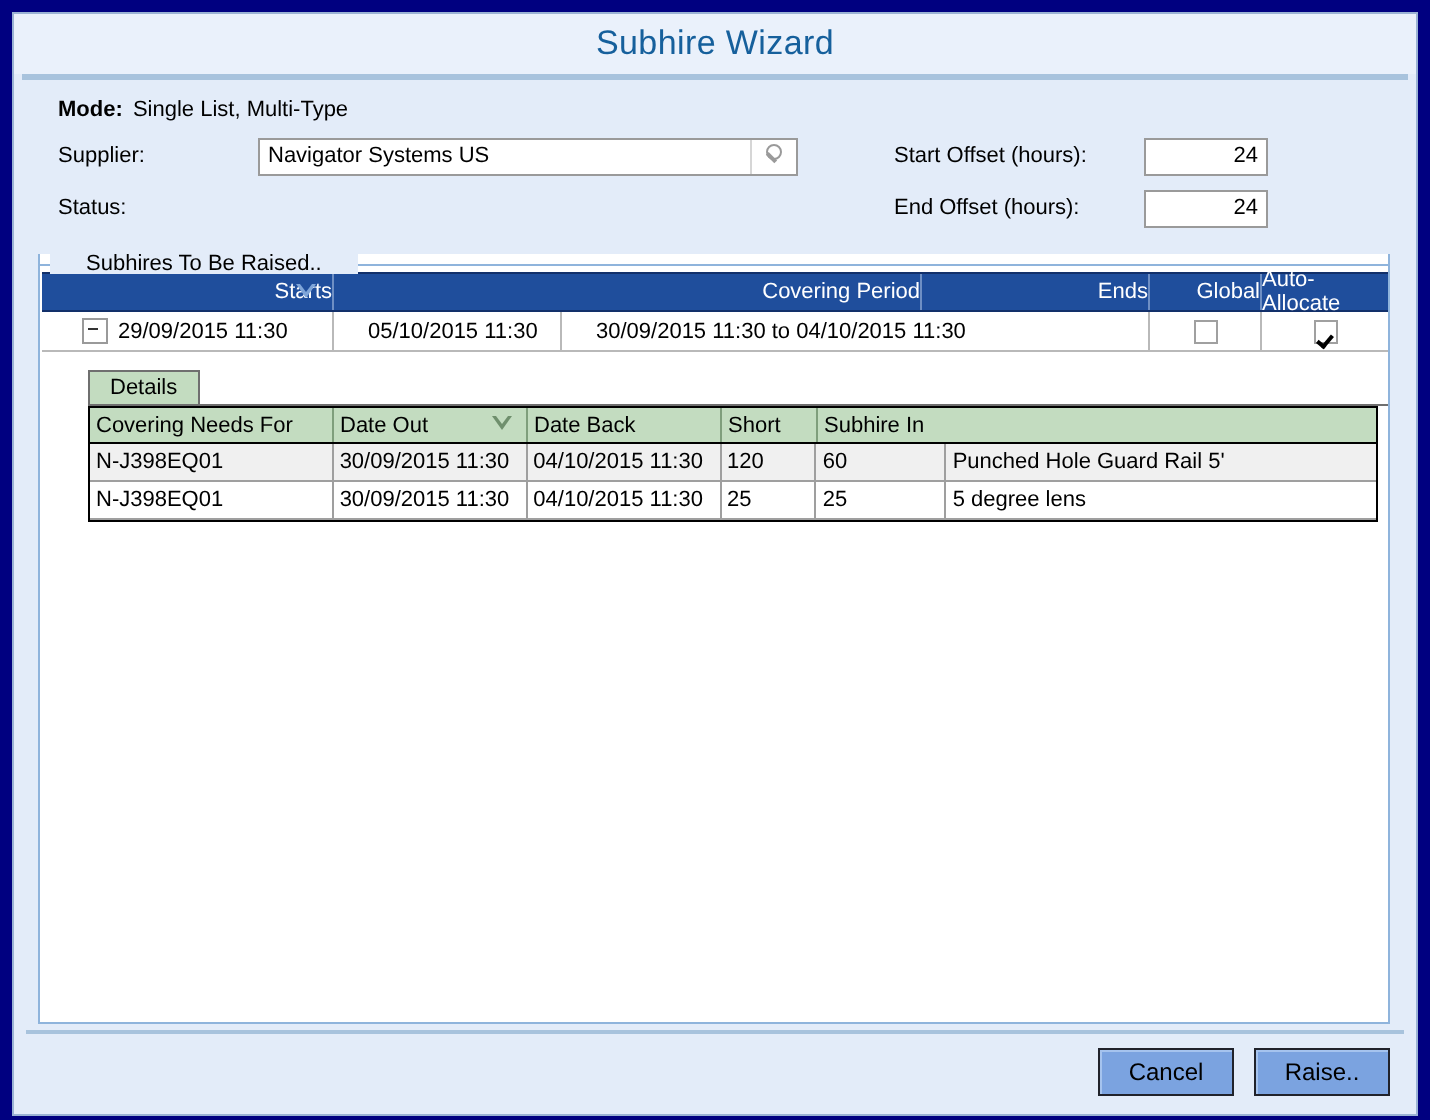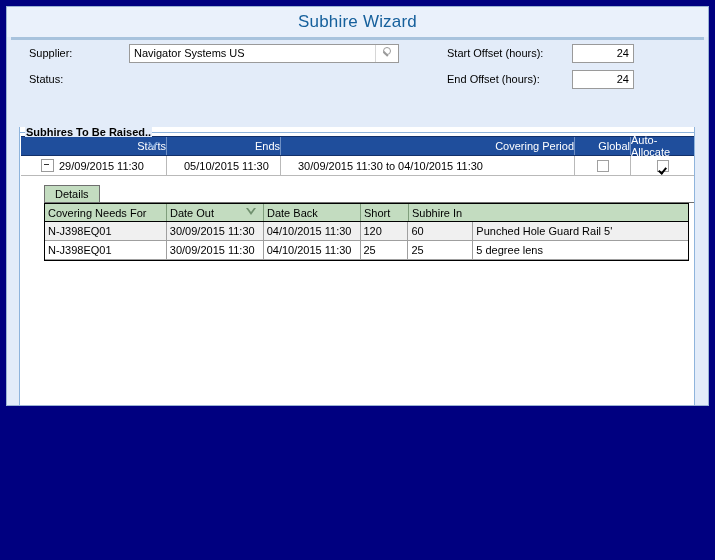--- a/index.html
+++ b/index.html
@@ -20,21 +20,21 @@
     width: 715px;
     height: 560px;
     box-sizing: border-box;
     background: #000080;
     padding: 6px 6px 6px 6px;
     overflow: hidden;
   }
   .window-inner {
     position: relative;
     width: 703px;
-    height: 400px;
+    height: 552px;
     box-sizing: border-box;
     background: #e3ecf9;
     border: 1px solid #9bb3d4;
     overflow: hidden;
   }
 
   
   .titlebar {
     height: 30px;
     background: #eaf1fb;
@@ -207,26 +207,25 @@
     height: 10px;
     display: flex;
     align-items: center;
     pointer-events: none;
   }
   .group-top .seg-l {
     width: 6px; height: 1px; background: #8fb4dc;
   }
   .group-top .legend {
     font-size: 11px;
-    padding: 0 1px;
+    padding: 0 18px;
     color: #000;
     background: #e3ecf9;
     white-space: nowrap;
     line-height: 10px;
-    font-weight: bold;
   }
   .group-top .seg-r {
     flex: 1; height: 1px; background: #8fb4dc;
   }
   .group-left-tick {
     position: absolute;
     left: 12px;
     top: 120px;
     width: 1px;
     height: 6px;
@@ -472,20 +471,24 @@
 <body>
 
 <div class="window">
   <div class="window-inner">
 
     <div class="titlebar">
       <div class="title-text">Subhire Wizard</div>
     </div>
     <div class="title-rule"></div>
 
+    <div class="mode-row">
+      <span class="mode-label">Mode:</span>
+      <span class="mode-value">Single List, Multi-Type</span>
+    </div>
 
     <div class="form-area">
       <div class="frow">
         <div class="flabel">Supplier:</div>
         <div class="lookup-field">
           <div class="val">Navigator Systems US</div>
           <div class="lookup-btn">
             <span class="magnifier">
               <span class="ring"></span>
                 <span class="handle"></span>
@@ -510,25 +513,25 @@
     </div>
 
     <div class="groupbox">
 
       <div class="grid-outer">
         <div class="ghead">
           <div class="hcell" style="width:146px">
             <span>Starts</span>
             <span class="sort-tri"></span>
           </div>
+          <div class="hcell" style="width:294px">
+            <span>Covering Period</span>
+          </div>
           <div class="hcell" style="width:114px">
             <span>Ends</span>
-          </div>
-          <div class="hcell" style="width:294px">
-            <span>Covering Period</span>
           </div>
           <div class="hcell" style="width:56px">
             <span>Global</span>
           </div>
           <div class="hcell" style="width:63px">
             <span>Auto-Allocate</span>
           </div>
         </div>
 
         <div class="growp">

